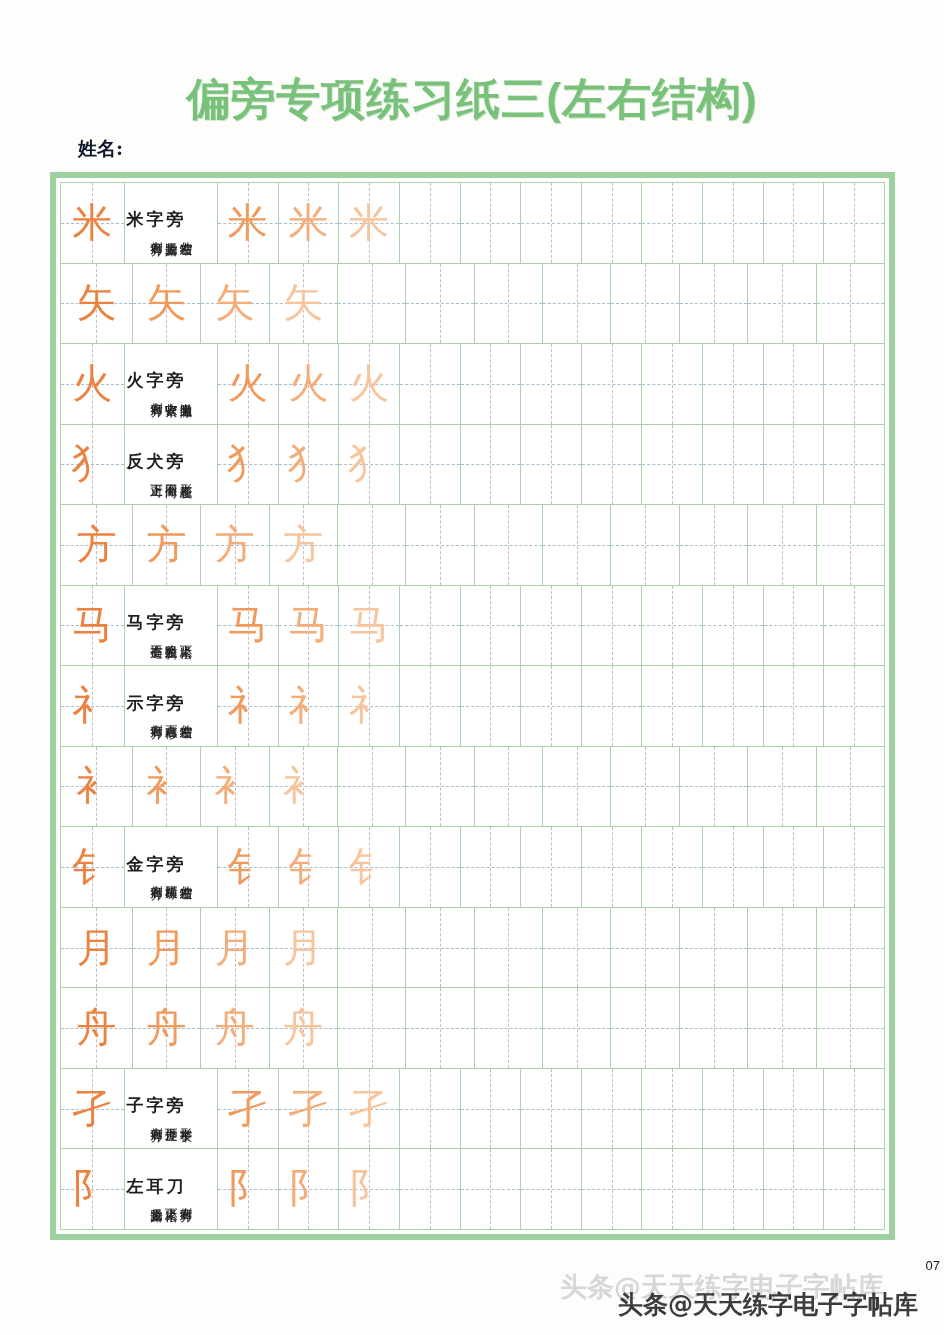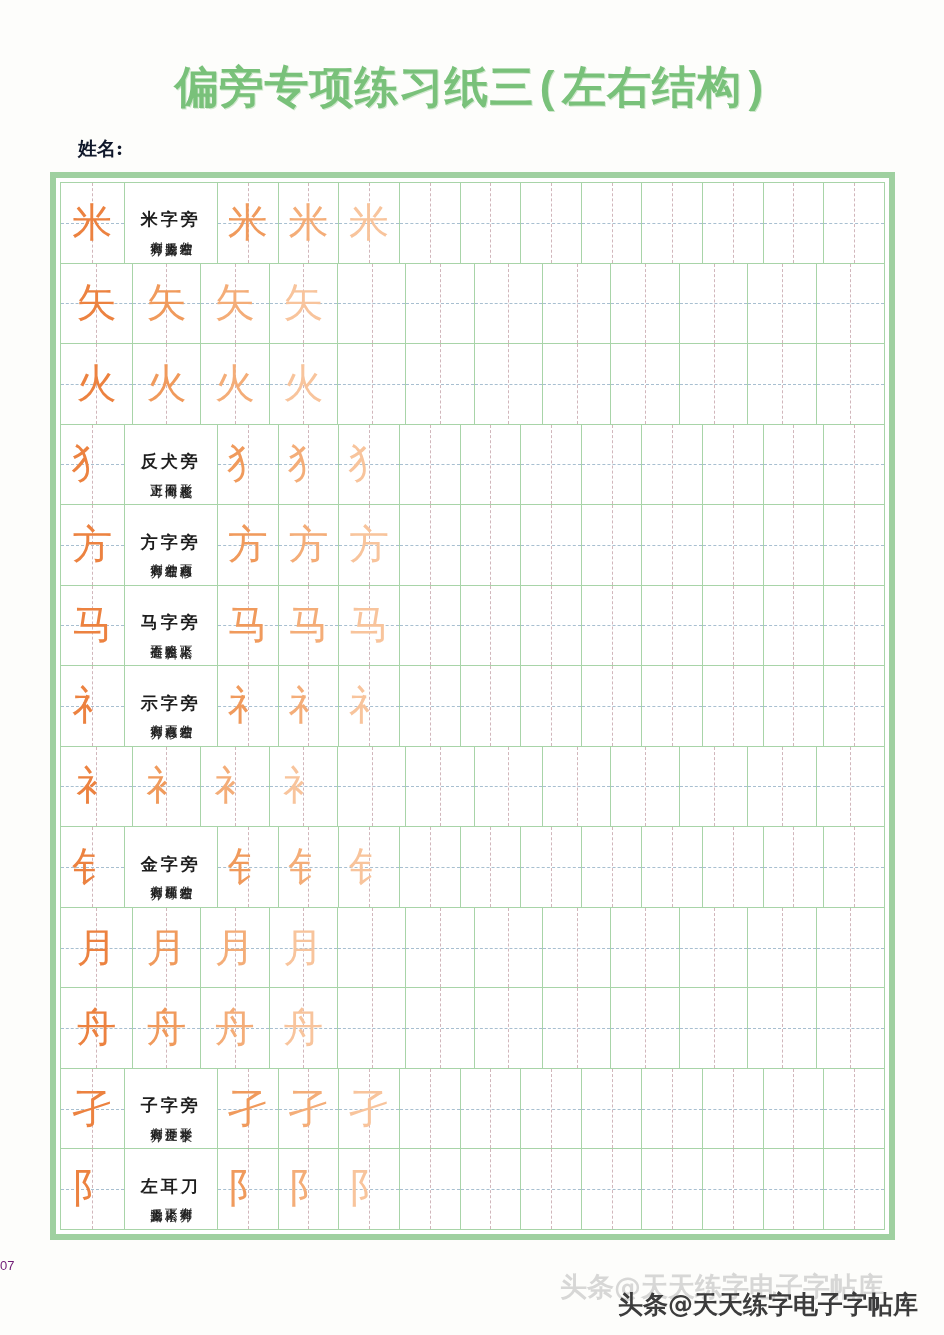--- a/index.html
+++ b/index.html
@@ -11,28 +11,28 @@
   .page {
     position: relative;
     width: 944px; height: 1335px;
     background: #fdfdfb;
     overflow: hidden;
   }
 
   
   .title {
     position: absolute;
-    top: 58px; left: 0; right: 0;
+    top: 70px; left: 0; right: 0;
     text-align: center;
     font-size: 44px;
     font-weight: bold;
     letter-spacing: 1px;
     color: #79c17a;
     text-shadow: 1px 1px 0 #cfe8cd;
-    font-family: Liberation Mono, monospace;
+    font-family: Liberation Sans, sans-serif;
   }
   .namerow {
     position: absolute;
     top: 136px; left: 78px; right: 70px;
     height: 30px;
   }
   .namerow .name-label {
     position: absolute; left: 0; top: 0;
     font-size: 19px; font-weight: bold; color: #0f172a;
     font-family: "DejaVu Serif", "Liberation Serif", serif;
@@ -112,21 +112,20 @@
   .glyph.k1 { color: #f09a5c; }
   .glyph.k2 { color: #f4ad78; }
   .glyph.k3 { color: #f8c49c; }
 
   
   .desc-inner {
     position: relative;
     width: 100%; height: 100%;
     display: flex;
     flex-direction: column;
-    align-items: center;
     justify-content: center;
     padding: 3px 2px 4px;
     z-index: 2;
   }
   .desc-title {
     font-size: 17px;
     letter-spacing: 3px;
     color: #1d1d1d;
     font-weight: 600;
     line-height: 1.1;
@@ -147,23 +146,23 @@
     letter-spacing: 0.5px;
     color: #1d1d1d;
     font-family: "DejaVu Serif", "Liberation Serif", serif;
     white-space: nowrap;
   }
 
   
   .pagenum {
     position: absolute;
     left: 0; right: 4px; top: 1258px;
-    text-align: left;
+    text-align: right;
     font-size: 13px;
-    color: #701a75;
+    color: #0f172a;
     font-family: "Liberation Sans", sans-serif;
   }
   .watermark {
     position: absolute;
     right: 26px; bottom: 14px;
     font-size: 25px;
     font-weight: bold;
     color: #3c3c3c;
     font-family: "DejaVu Sans", "Liberation Sans", sans-serif;
     white-space: nowrap;
@@ -247,20 +246,30 @@
           <div class="cell"></div>
           <div class="cell"></div>
           <div class="cell"></div>
           <div class="cell"></div>
           <div class="cell"></div>
         </div>
         <div class="row">
           <div class="cell model">
             <div class="glyph k0">火</div>
           </div>
+          <div class="cell desc">
+            <div class="desc-inner">
+              <div class="desc-title">火字旁</div>
+              <div class="desc-cols">
+                <div class="desc-col">撇为竖撇</div>
+                <div class="desc-col">中宫收紧</div>
+                <div class="desc-col">右侧对齐</div>
+              </div>
+            </div>
+          </div>
           <div class="cell">
             <div class="glyph k1">火</div>
           </div>
           <div class="cell">
             <div class="glyph k2">火</div>
           </div>
           <div class="cell">
             <div class="glyph k3">火</div>
           </div>
           <div class="cell"></div>
@@ -300,30 +309,20 @@
           <div class="cell"></div>
           <div class="cell"></div>
           <div class="cell"></div>
           <div class="cell"></div>
           <div class="cell"></div>
           <div class="cell"></div>
         </div>
         <div class="row">
           <div class="cell model">
             <div class="glyph k0">方</div>
-          </div>
-          <div class="cell desc">
-            <div class="desc-inner">
-              <div class="desc-title">方字旁</div>
-              <div class="desc-cols">
-                <div class="desc-col">点画右移</div>
-                <div class="desc-col">伸左缩右</div>
-                <div class="desc-col">右侧对齐</div>
-              </div>
-            </div>
           </div>
           <div class="cell">
             <div class="glyph k1">方</div>
           </div>
           <div class="cell">
             <div class="glyph k2">方</div>
           </div>
           <div class="cell">
             <div class="glyph k3">方</div>
           </div>

